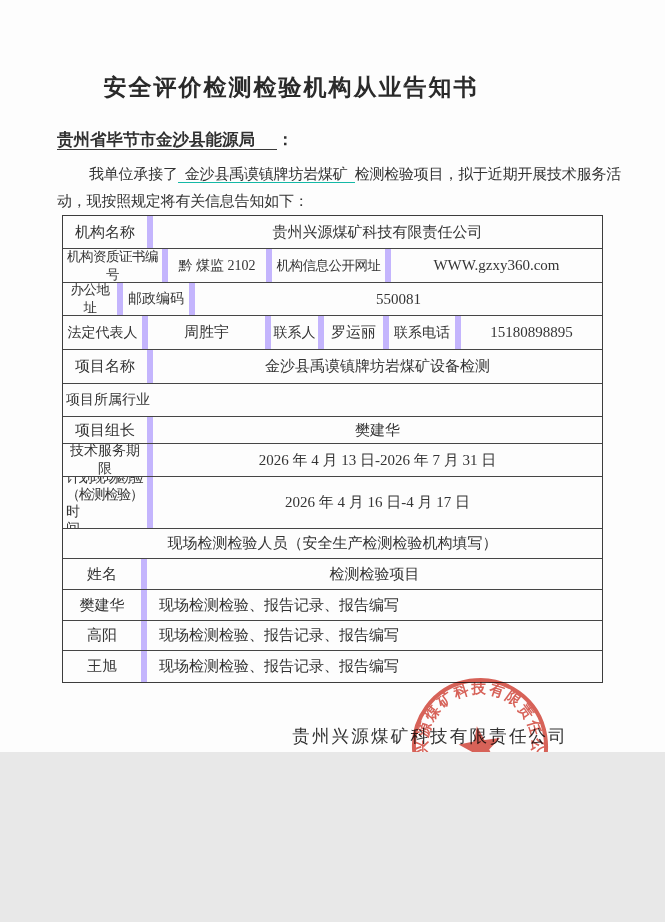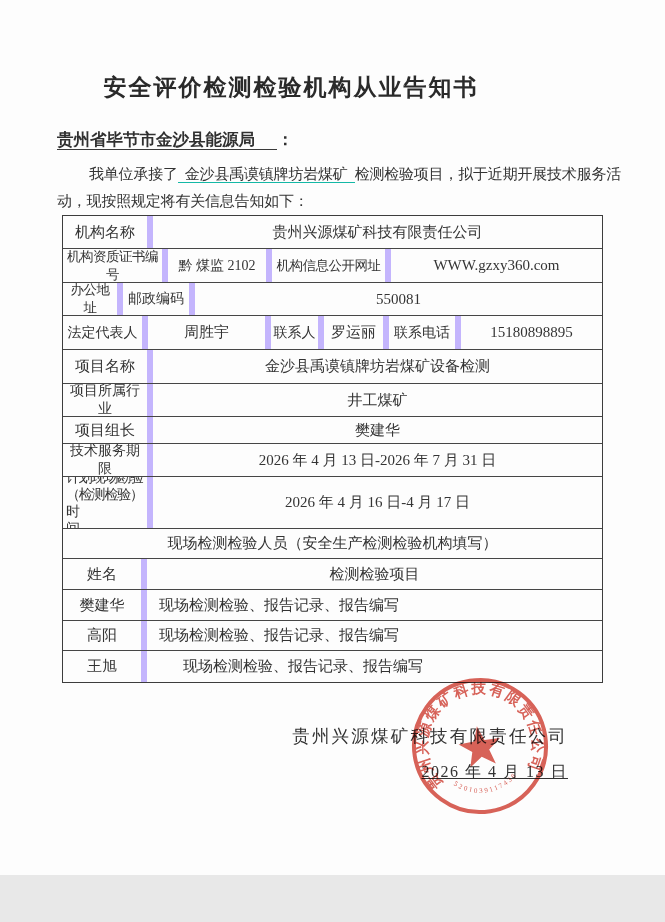--- a/index.html
+++ b/index.html
@@ -1,18 +1,18 @@
 <!DOCTYPE html>
 <html><head>
 <meta charset="utf-8">
 <style>
   * { margin:0; padding:0; box-sizing:border-box; }
   body { background:#e8e8e8; font-family:"Liberation Serif","DejaVu Serif",serif; }
   .page {
-    position:relative; width:665px; height:875px; margin:0 auto;
+    position:relative; width:665px; height:752px; margin:0 auto;
     background:#fdfdfd; color:#2e2e2e; overflow:hidden;
   }
   .doc-title {
     position:absolute; top:72px; left:0; width:582px;
     text-align:center; font-size:23px; font-weight:700; letter-spacing:2px; color:#2a2a2a;
   }
   .recipient-line {
     position:absolute; top:129px; left:57px; font-size:16.5px; font-weight:700; color:#303030;
     white-space:nowrap;
   }
@@ -23,21 +23,21 @@
   }
   .intro-line1 { white-space:nowrap; }
   .intro-indent { display:inline-block; width:32px; }
   .intro-underlined { border-bottom:1px solid #14b8a6; padding:0 7px; }
   
   .info-table {
     position:absolute; top:215px; left:62px; width:541px;
     border:1.5px solid #3d3d3d; font-size:15px; color:#343434;
   }
   .trow { display:flex; border-bottom:1px solid #464646; align-items:stretch; }
-  .trow:last-child { border-bottom:none;gap:24px; }
+  .trow:last-child { border-bottom:none; }
   .tcell {
     display:flex; align-items:center; justify-content:center;
     border-right:6px solid #c4b5fd; text-align:center; padding:1px 2px;
     overflow:hidden;
   }
   .tcell:last-child { border-right:none; }
   .cell-left { justify-content:flex-start; text-align:center; padding-left:12px; }
   .tight { font-size:13.5px; letter-spacing:-0.5px; }
   .addr { font-size:13px; letter-spacing:-0.3px; }
   .wrap-label { white-space:pre-line; font-size:14px; line-height:17px; letter-spacing:-1.2px;
@@ -104,21 +104,20 @@
       <div class="tcell" style="flex:1">15180898895</div>
     </div>
 
     <div class="trow" style="height:34px">
       <div class="tcell" style="width:90px">项目名称</div>
       <div class="tcell" style="flex:1">金沙县禹谟镇牌坊岩煤矿设备检测</div>
     </div>
 
     <div class="trow" style="height:33px">
       <div class="tcell" style="width:90px;font-size:14px">项目所属行业</div>
-      <div class="tcell" style="flex:1">井工煤矿</div>
     </div>
 
     <div class="trow" style="height:27px">
       <div class="tcell" style="width:90px">项目组长</div>
       <div class="tcell" style="flex:1">樊建华</div>
     </div>
 
     <div class="trow" style="height:33px">
       <div class="tcell" style="width:90px;font-size:14px">技术服务期限</div>
       <div class="tcell" style="flex:1">2026 年 4 月 13 日-2026 年 7 月 31 日</div>

